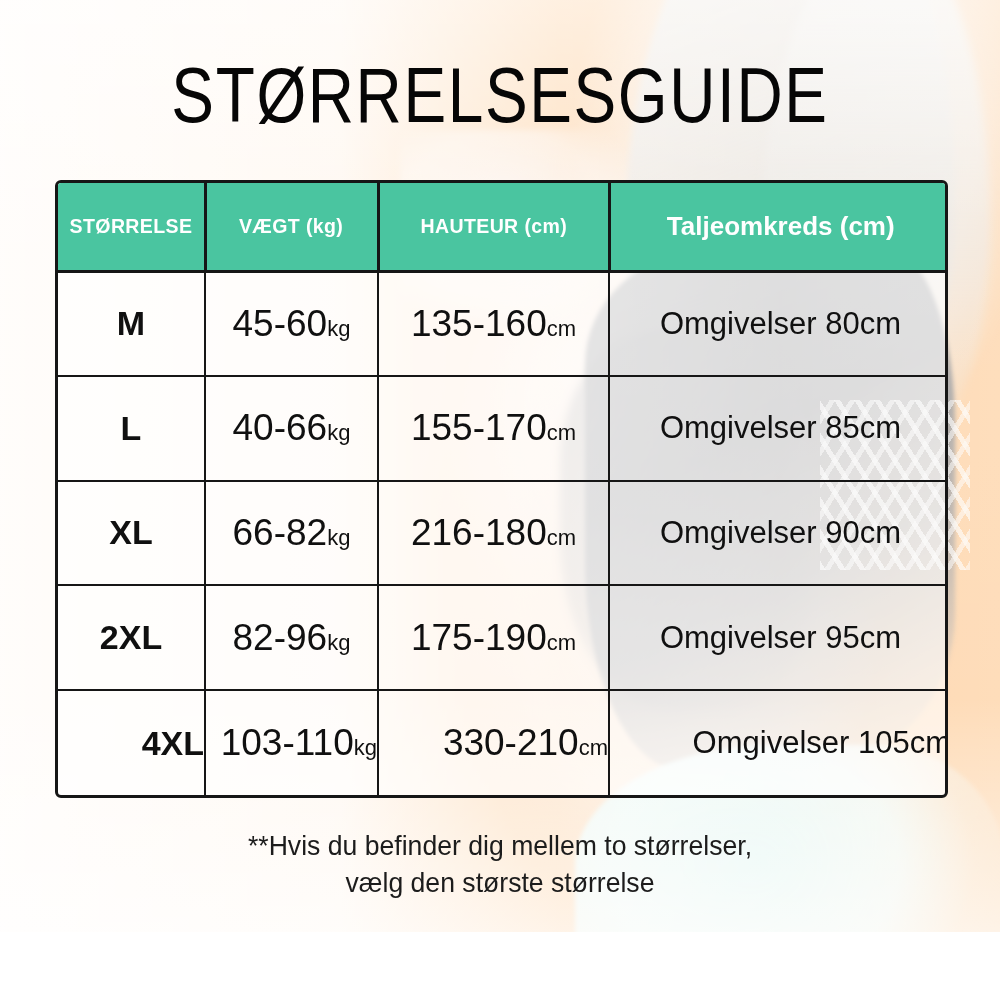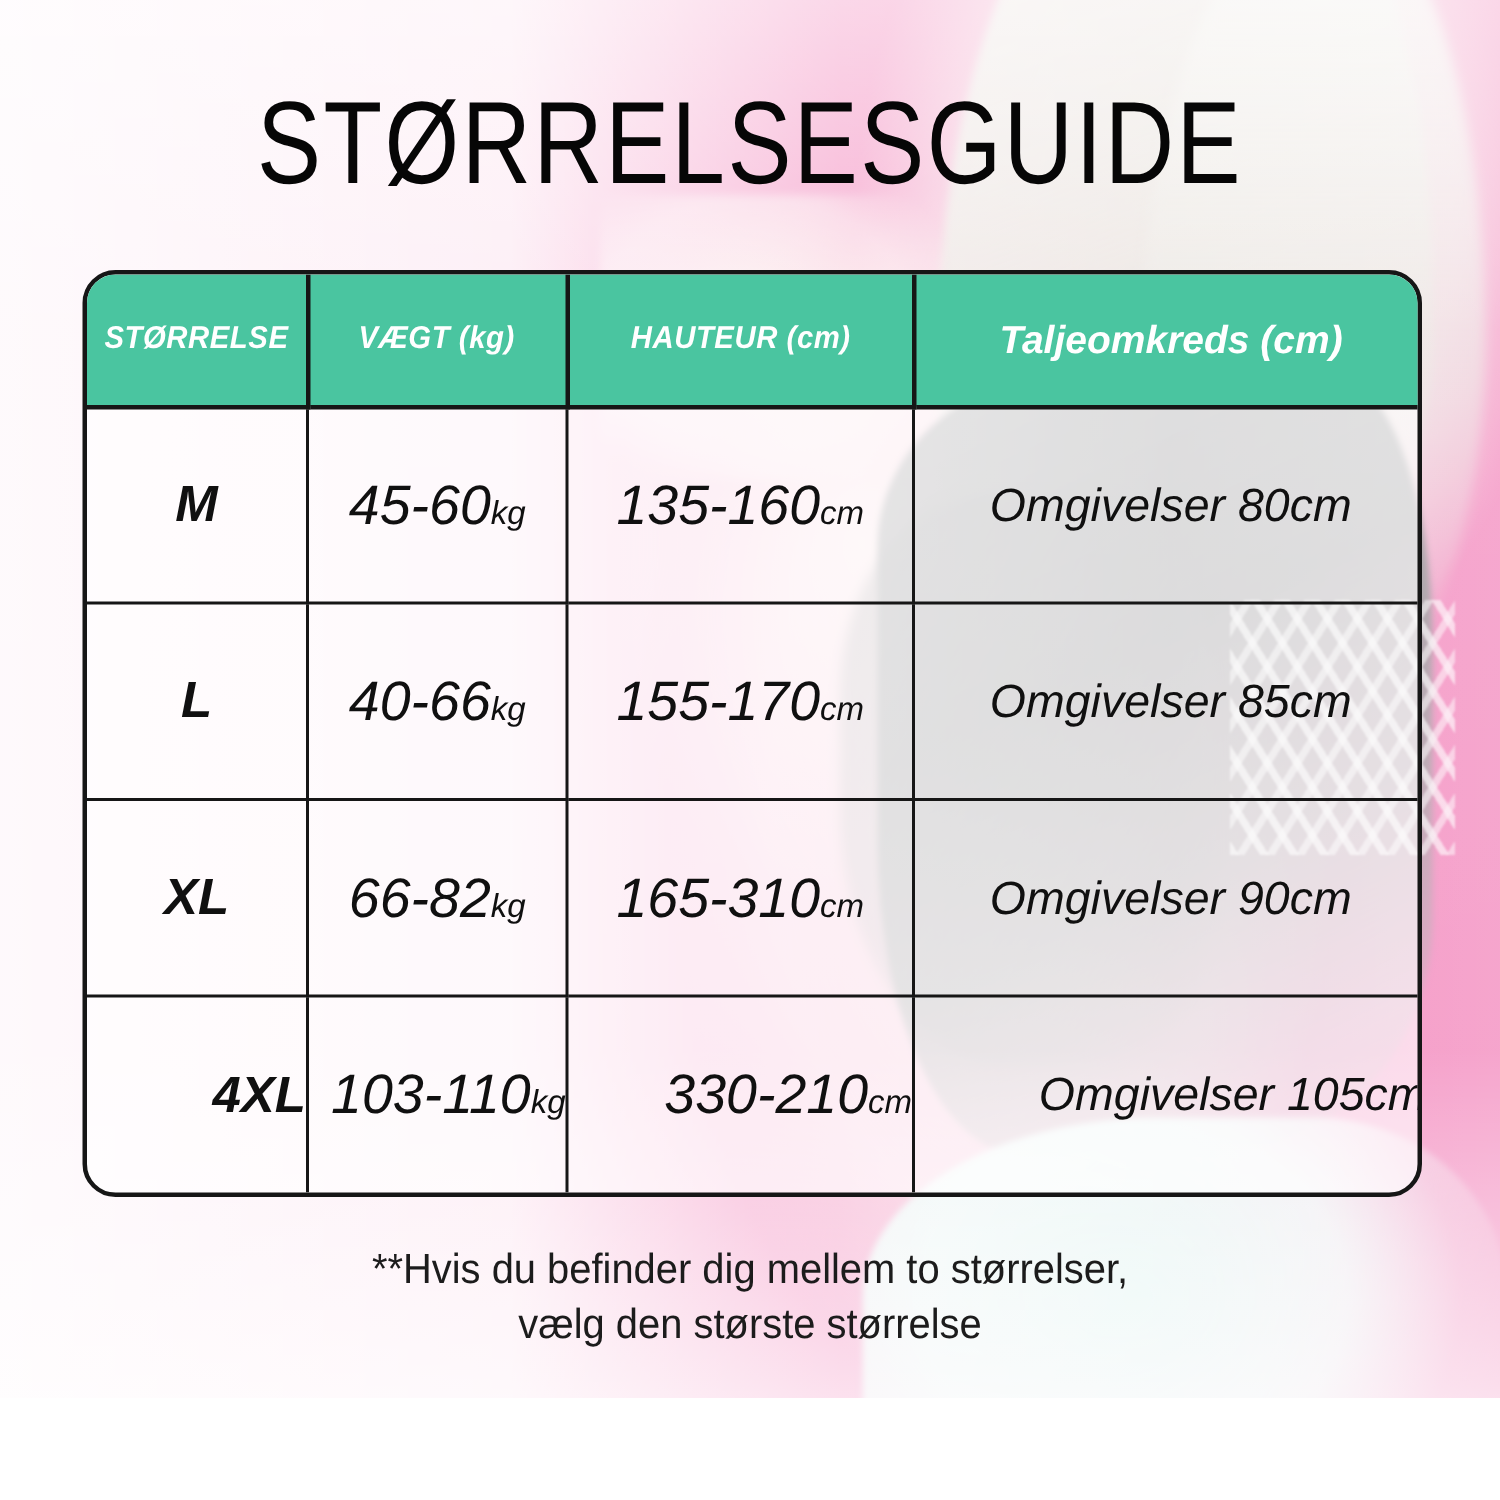--- a/index.html
+++ b/index.html
@@ -8,21 +8,21 @@
   html, body {
     width:1000px; height:1000px;
     overflow:hidden;
     background:#ffffff;
     font-family:"Liberation Sans", sans-serif;
   }
 
   #stage {
     position:relative;
     width:1000px; height:932px;
-    background:#ec4899;
+    background:#fdba74;
     overflow:hidden;
   }
 
   
   .photo {
     position:absolute; inset:0;
     overflow:hidden;
   }
   .ph { position:absolute; }
 
@@ -112,24 +112,23 @@
     transform-origin:50% 50%;
     white-space:nowrap;
   }
 
   
   .table-wrap {
     position:absolute;
     left:55px; top:180px;
     width:893px; height:618px;
     border:3px solid #161616;
-    border-radius:22px;
+    border-radius:6px;
     overflow:hidden;
     background:rgba(255,255,255,.62);
-    font-style:italic;
   }
   table {
     width:100%; height:100%;
     border-collapse:collapse;
     table-layout:fixed;
   }
   col.c-size  { width:147px; }
   col.c-weight{ width:173px; }
   col.c-height{ width:231px; }
   col.c-waist { width:342px; }
@@ -258,24 +257,30 @@
         <tr>
           <td class="cell-size">L</td>
           <td class="cell-range"><span>40-66</span><span class="unit">kg</span></td>
           <td class="cell-range"><span>155-170</span><span class="unit">cm</span></td>
           <td class="cell-waist">Omgivelser 85cm</td>
         </tr>
 
         <tr>
           <td class="cell-size">XL</td>
           <td class="cell-range"><span>66-82</span><span class="unit">kg</span></td>
-          <td class="cell-range"><span>165-310</span><span class="unit">cm</span></td>
+          <td class="cell-range"><span>216-180</span><span class="unit">cm</span></td>
           <td class="cell-waist">Omgivelser 90cm</td>
         </tr>
 
+        <tr>
+          <td class="cell-size">2XL</td>
+          <td class="cell-range"><span>82-96</span><span class="unit">kg</span></td>
+          <td class="cell-range"><span>175-190</span><span class="unit">cm</span></td>
+          <td class="cell-waist">Omgivelser 95cm</td>
+        </tr>
 
 
         <tr>
           <td class="cell-size">4XL</td>
           <td class="cell-range"><span>103-110</span><span class="unit">kg</span></td>
           <td class="cell-range"><span>330-210</span><span class="unit">cm</span></td>
           <td class="cell-waist">Omgivelser 105cm</td>
         </tr>
 
       </tbody>

